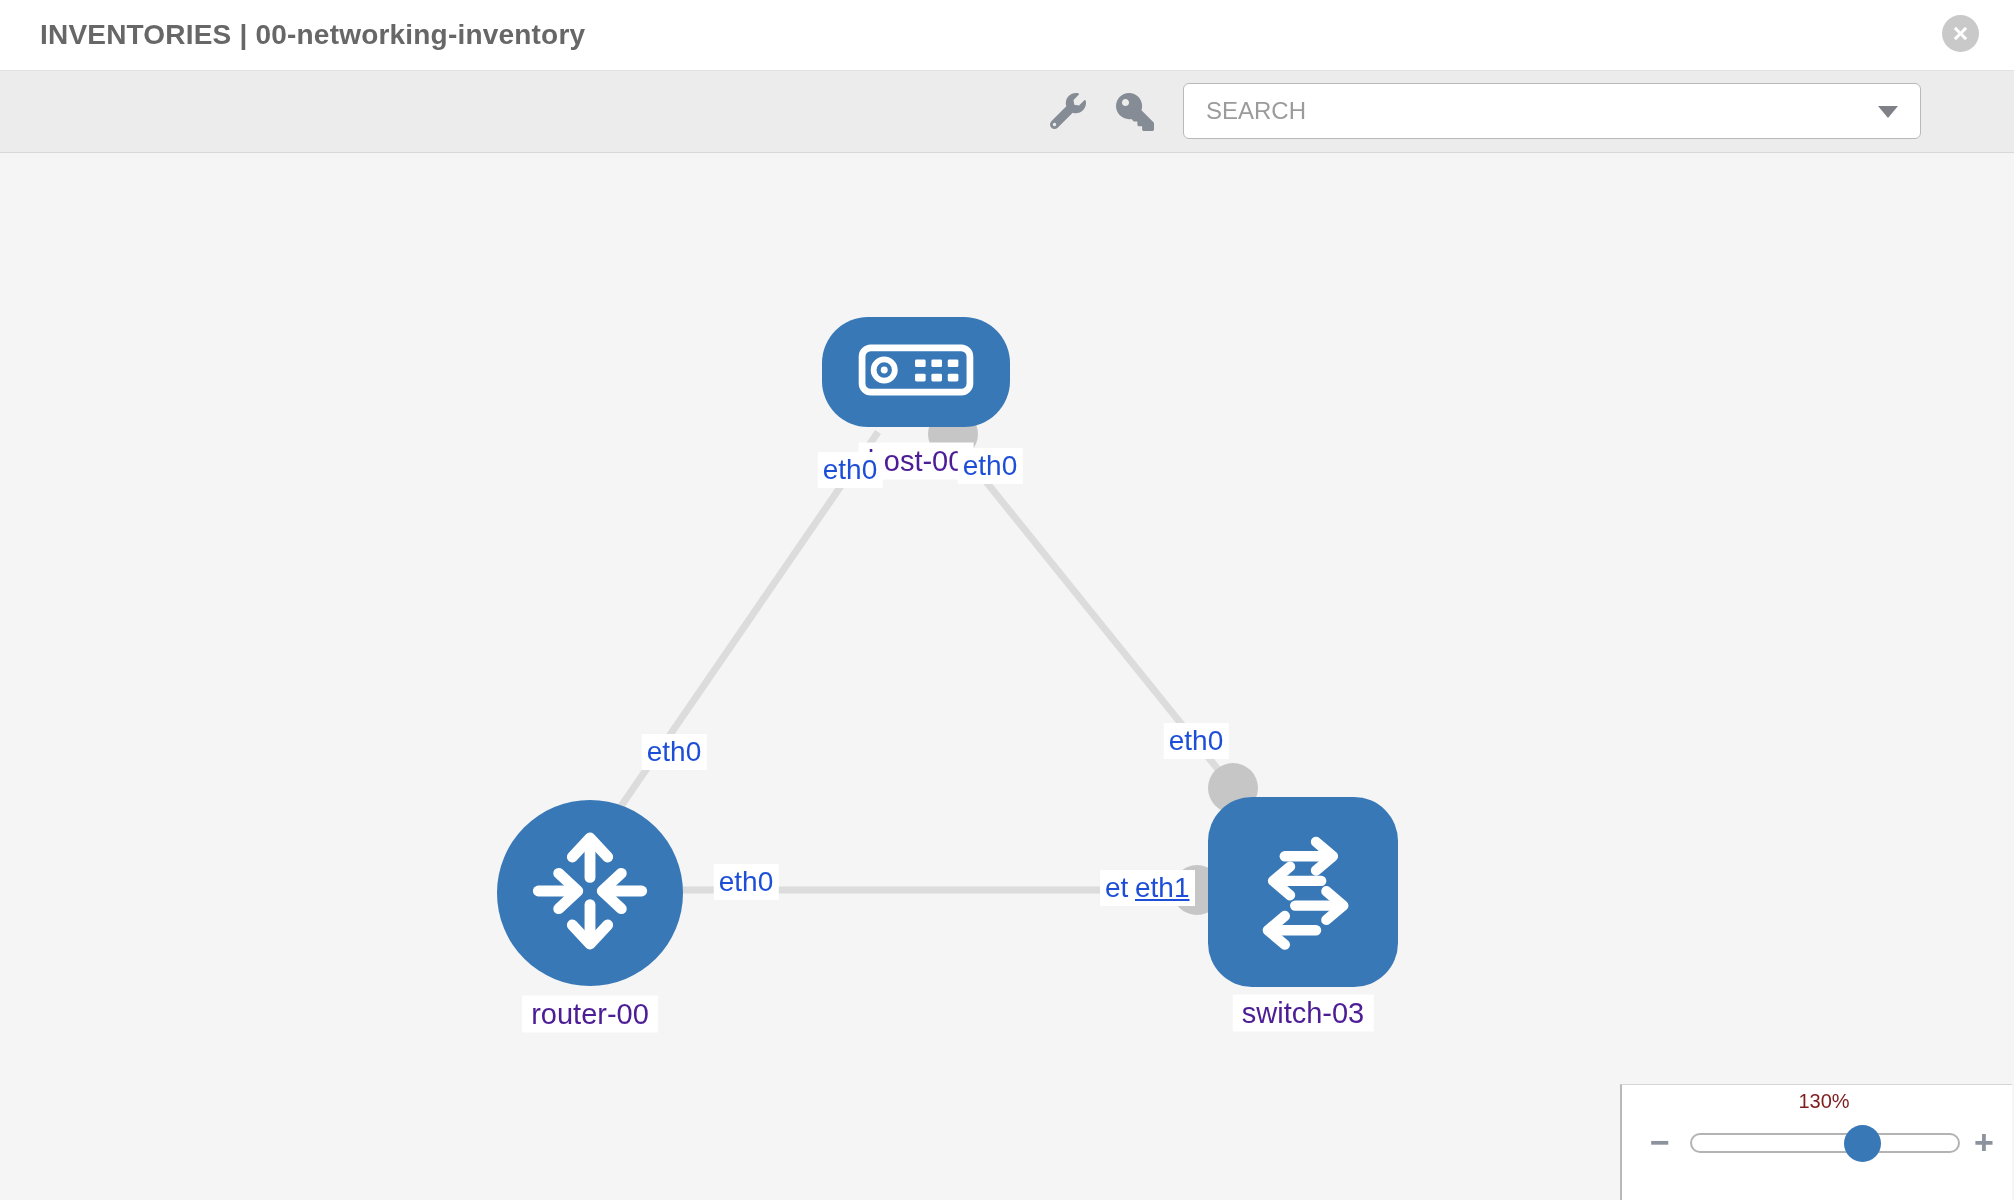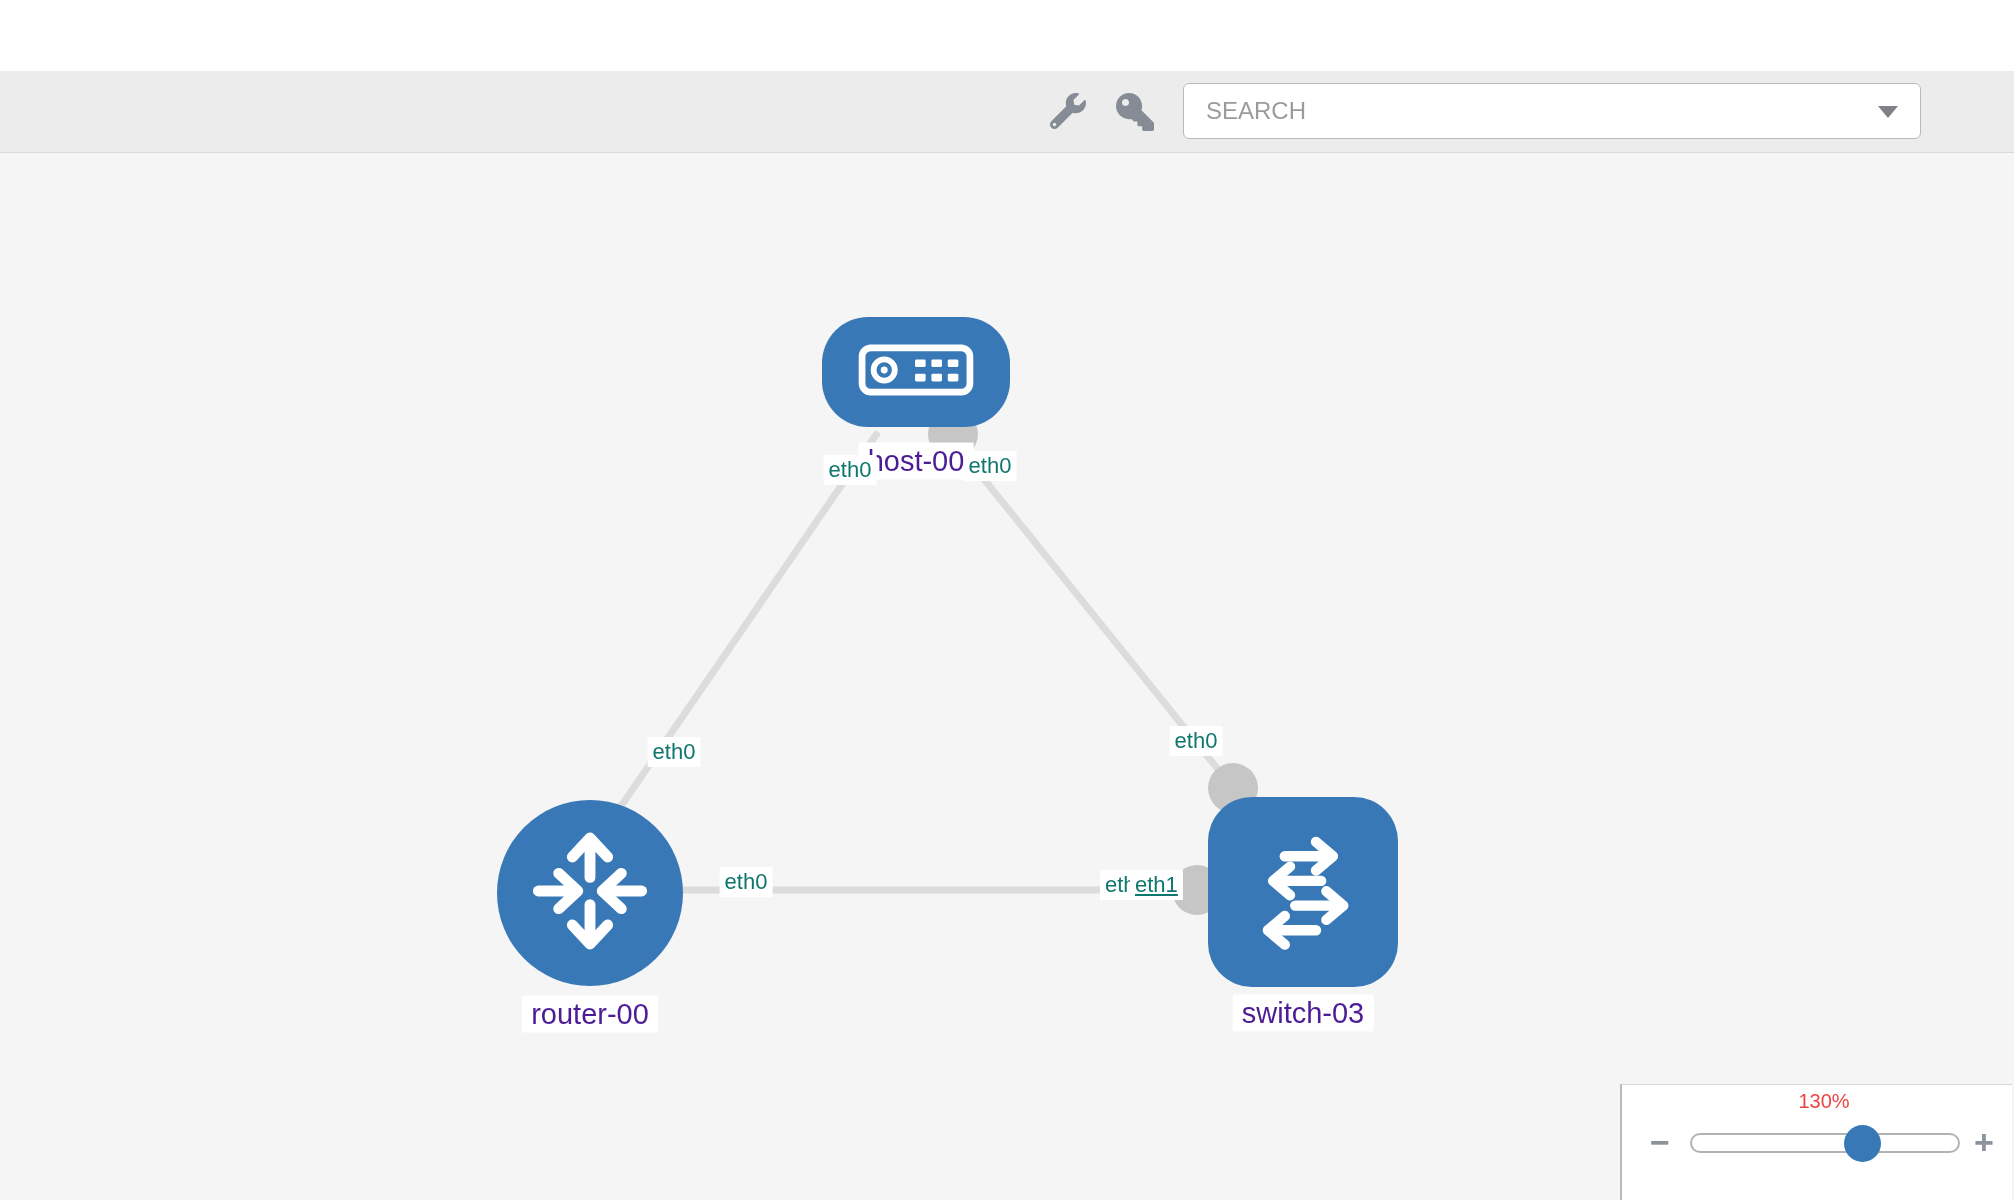--- a/index.html
+++ b/index.html
@@ -36,53 +36,63 @@
   .links-svg{position:absolute;left:0;top:0;}
 
   .node{position:absolute;background:#3878b7;display:flex;align-items:center;justify-content:center;}
   .node-host{left:822px;top:164px;width:188px;height:110px;border-radius:46px;}
   .node-router{left:497px;top:647px;width:186px;height:186px;border-radius:50%;}
   .node-switch{left:1208px;top:644px;width:190px;height:190px;border-radius:44px;}
 
   .node-label{position:absolute;transform:translate(-50%,-50%);background:#fff;
               padding:2px 9px;font-size:29px;color:#4c1d95;white-space:nowrap;}
   .if-label{position:absolute;transform:translate(-50%,-50%);background:#fff;
-            padding:2px 5px;font-size:22px;color:#0f766e;white-space:nowrap;}
+            padding:2px 5px;font-size:28px;color:#1d4ed8;white-space:nowrap;}
   .if-label.anchored{transform:none;}
 
   .lbl-host{left:916px;top:308px;}
   .lbl-router{left:590px;top:861px;}
   .lbl-switch{left:1303px;top:860px;}
   .if-host-left{left:850px;top:317px;}
   .if-host-right{left:990px;top:313px;}
   .if-mid-left{left:674px;top:599px;}
   .if-mid-right{left:1196px;top:588px;}
   .if-router-right{left:746px;top:729px;}
   .if-switch-occluded{left:1100px;top:717px;}
   .if-switch-eth1{left:1130px;top:717px;text-decoration:underline;}
 
   
   .zoom-panel{position:absolute;left:1620px;top:931px;width:392px;height:116px;background:#fff;
               border-left:2px solid #b9b9b9;border-top:1px solid #d5d5d5;box-sizing:border-box;}
   .zoom-value{position:absolute;left:202px;top:5px;transform:translateX(-50%);
-              font-size:20px;color:#ef4444;}
+              font-size:20px;color:#7f1d1d;}
   .zoom-minus,.zoom-plus{position:absolute;top:40px;font-size:34px;font-weight:700;
               color:#8d939c;cursor:pointer;line-height:34px;}
   .zoom-minus{left:28px;}
   .zoom-plus{left:352px;}
   .zoom-track{position:absolute;left:68px;top:48px;width:270px;height:20px;background:#fff;
               border:2px solid #b3b3b3;border-radius:12px;cursor:pointer;box-sizing:border-box;}
   .zoom-handle{position:absolute;left:222px;top:40px;width:37px;height:37px;border-radius:50%;
                background:#3878b7;cursor:grab;}
 </style>
 </head>
 <body>
 
 <div class="app">
 
+  <div class="header">
+    <div class="page-title">INVENTORIES | 00-networking-inventory</div>
+    <button class="close-btn">
+      <span>
+        <svg width="19" height="19" viewBox="0 0 20 20">
+          <path d="M3 5.2 5.2 3 10 7.8 14.8 3 17 5.2 12.2 10 17 14.8 14.8 17 10 12.2 5.2 17 3 14.8 7.8 10z" fill="#ffffff"></path>
+        </svg>
+      </span>
+    </button>
+  </div>
 
   <div class="toolbar">
 
     <span class="tool-icon tool-wrench">
       <svg width="36" height="36" viewBox="0 0 512 512">
         <path fill="#868c95" d="M507.73 109.1c-2.24-9.03-13.54-12.09-20.12-5.51l-74.36 74.36-67.88-11.31-11.31-67.88 74.36-74.36c6.62-6.62 3.43-17.9-5.66-20.16-47.38-11.74-99.55.91-136.58 37.93-39.64 39.64-50.55 97.1-34.05 147.2L18.74 402.76c-24.99 24.99-24.99 65.51 0 90.5 24.99 24.99 65.51 24.99 90.5 0l213.21-213.21c50.12 16.71 107.47 5.68 147.37-34.22 37.07-37.07 49.7-89.32 37.91-136.73zM64 472c-13.25 0-24-10.75-24-24 0-13.26 10.75-24 24-24s24 10.74 24 24c0 13.25-10.75 24-24 24z"></path>
       </svg>
     </span>
 
     <span class="tool-icon tool-key">

